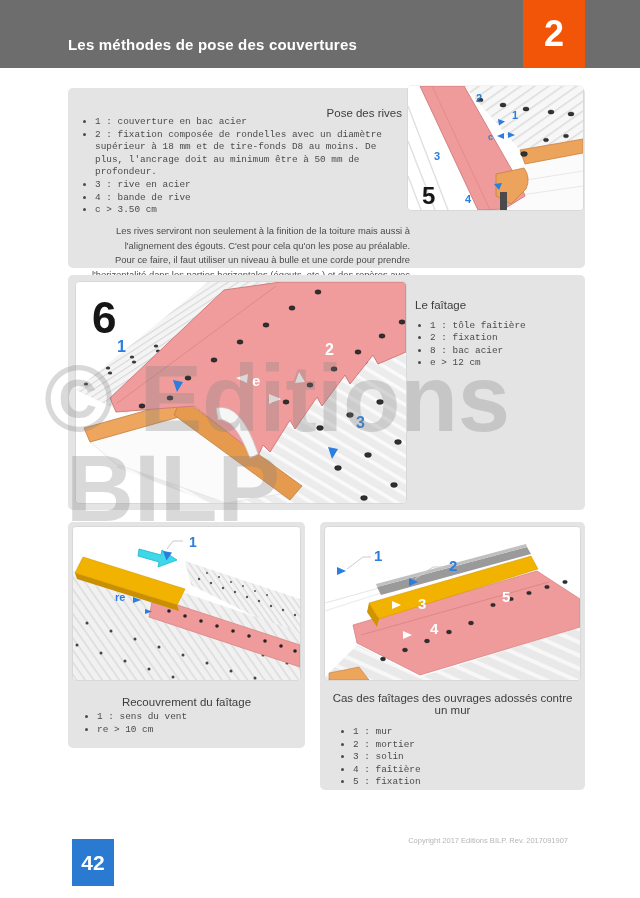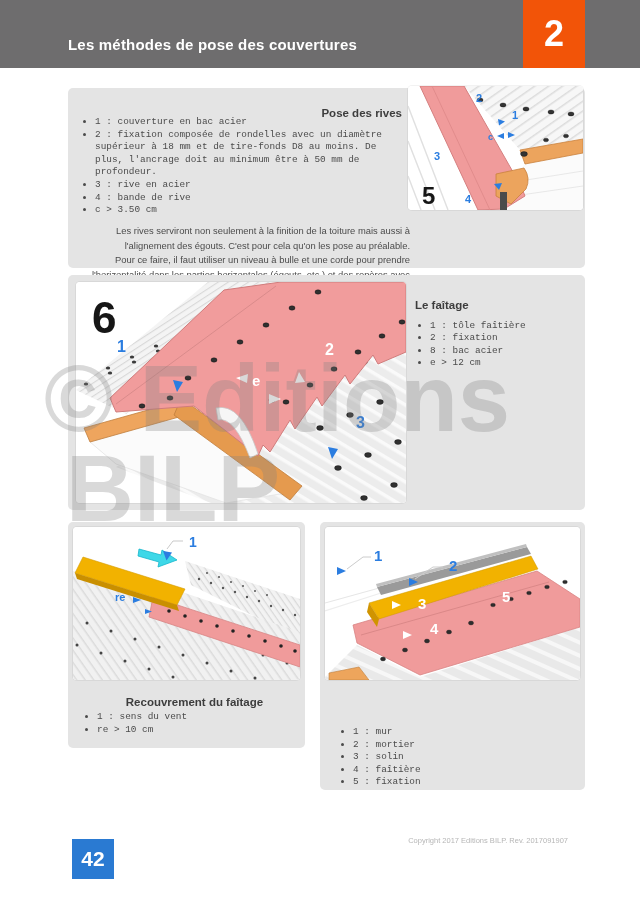--- a/index.html
+++ b/index.html
@@ -17,41 +17,41 @@
   .p2{left:68px;top:275px;width:517px;height:235px;}
   .p3{left:68px;top:522px;width:237px;height:226px;}
   .p4{left:320px;top:522px;width:265px;height:268px;}
   .fig{position:absolute;background:#fff;border-radius:4px;box-shadow:0 0 0 1px rgba(0,0,0,.05);overflow:hidden;}
   .fig5{left:408px;top:86px;width:175px;height:124px;}
   .fig6{left:76px;top:282px;width:330px;height:221px;}
   .fig7{left:73px;top:527px;width:227px;height:153px;}
   .fig8{left:325px;top:527px;width:255px;height:153px;}
   .fig svg{display:block;width:100%;height:100%;}
   
-  .sec-title{font-size:11.5px;font-weight:700;color:#3d3d3d;}
+  .sec-title{font-size:11.5px;font-weight:400;color:#3d3d3d;}
   .rives-title{position:absolute;left:12px;top:9px;width:322px;text-align:right;}
   .rives-body{position:absolute;left:12px;top:28px;width:330px;}
   ul.legend{margin:0;padding:0 0 0 15px;}
   ul.legend li{font-size:9.4px;color:#4b4b4b;line-height:1.34;margin:0;font-family:Liberation Mono, monospace;}
   .body-p{font-size:9.4px;color:#4b4b4b;line-height:1.58;margin:7px 0 0 0;text-align:right;}
   .fait-col{position:absolute;left:347px;top:14px;width:166px;}
   .fait-col .sec-title{margin-bottom:9px;}
   .fait-p{font-size:9.6px;color:#4b4b4b;line-height:1.8;margin:9px 0 0 0;}
   .center-title{position:absolute;text-align:center;}
-  .rec-title{left:0;top:164px;width:237px;padding-left:8px;}
+  .rec-title{left:0;top:164px;width:237px;}
   .ado-title{left:8px;top:160px;width:249px;}
   .rec-list{position:absolute;left:14px;top:189px;}
   .ado-list{position:absolute;left:18px;top:204px;}
   
   .watermark{position:absolute;left:0;top:4px;width:640px;height:672px;pointer-events:none;z-index:50;
              color:rgba(128,128,128,.30);font-weight:800;text-decoration:underline;}
   .wm1{position:absolute;left:44px;top:348px;font-size:94px;line-height:1;letter-spacing:0;}
   .wm2{position:absolute;left:66px;top:438px;font-size:94px;line-height:1;}
   
-  .page-num{position:absolute;left:72px;top:839px;width:42px;height:40px;background:#2a7ad2;
+  .page-num{position:absolute;left:72px;top:839px;width:42px;height:47px;background:#2a7ad2;
             display:flex;align-items:center;justify-content:center;color:#fff;font-size:21px;font-weight:700;}
   .copyright{position:absolute;right:72px;top:836px;font-size:7.5px;color:#b6b6b6;}
   
   svg text{font-family:"Liberation Sans",sans-serif;font-weight:700;}
   .lblB{fill:#2b7de0;}
   .lblW{fill:#ffffff;}
   .lblK{fill:#161616;}
 </style>
 </head>
 <body>
@@ -328,20 +328,21 @@
       <text class="lblB" x="116" y="20" font-size="14">1</text>
       <text class="lblB" x="42" y="74" font-size="11">re</text>
       <g fill="#2b7de0">
         <path d="M60,70 l8,3 -8,3 z"></path>
         <path d="M72,82 l7,2.5 -7,2.5 z"></path>
       </g>
     </svg>
   </div>
 
   <section class="panel p4">
+    <h2 class="sec-title center-title ado-title">Cas des faîtages des ouvrages adossés contre un mur</h2>
     <ul class="legend ado-list">
       <li>1 : mur</li>
       <li>2 : mortier</li>
       <li>3 : solin</li>
       <li>4 : faîtière</li>
       <li>5 : fixation</li>
     </ul>
   </section>
 
   <div class="fig fig8">

